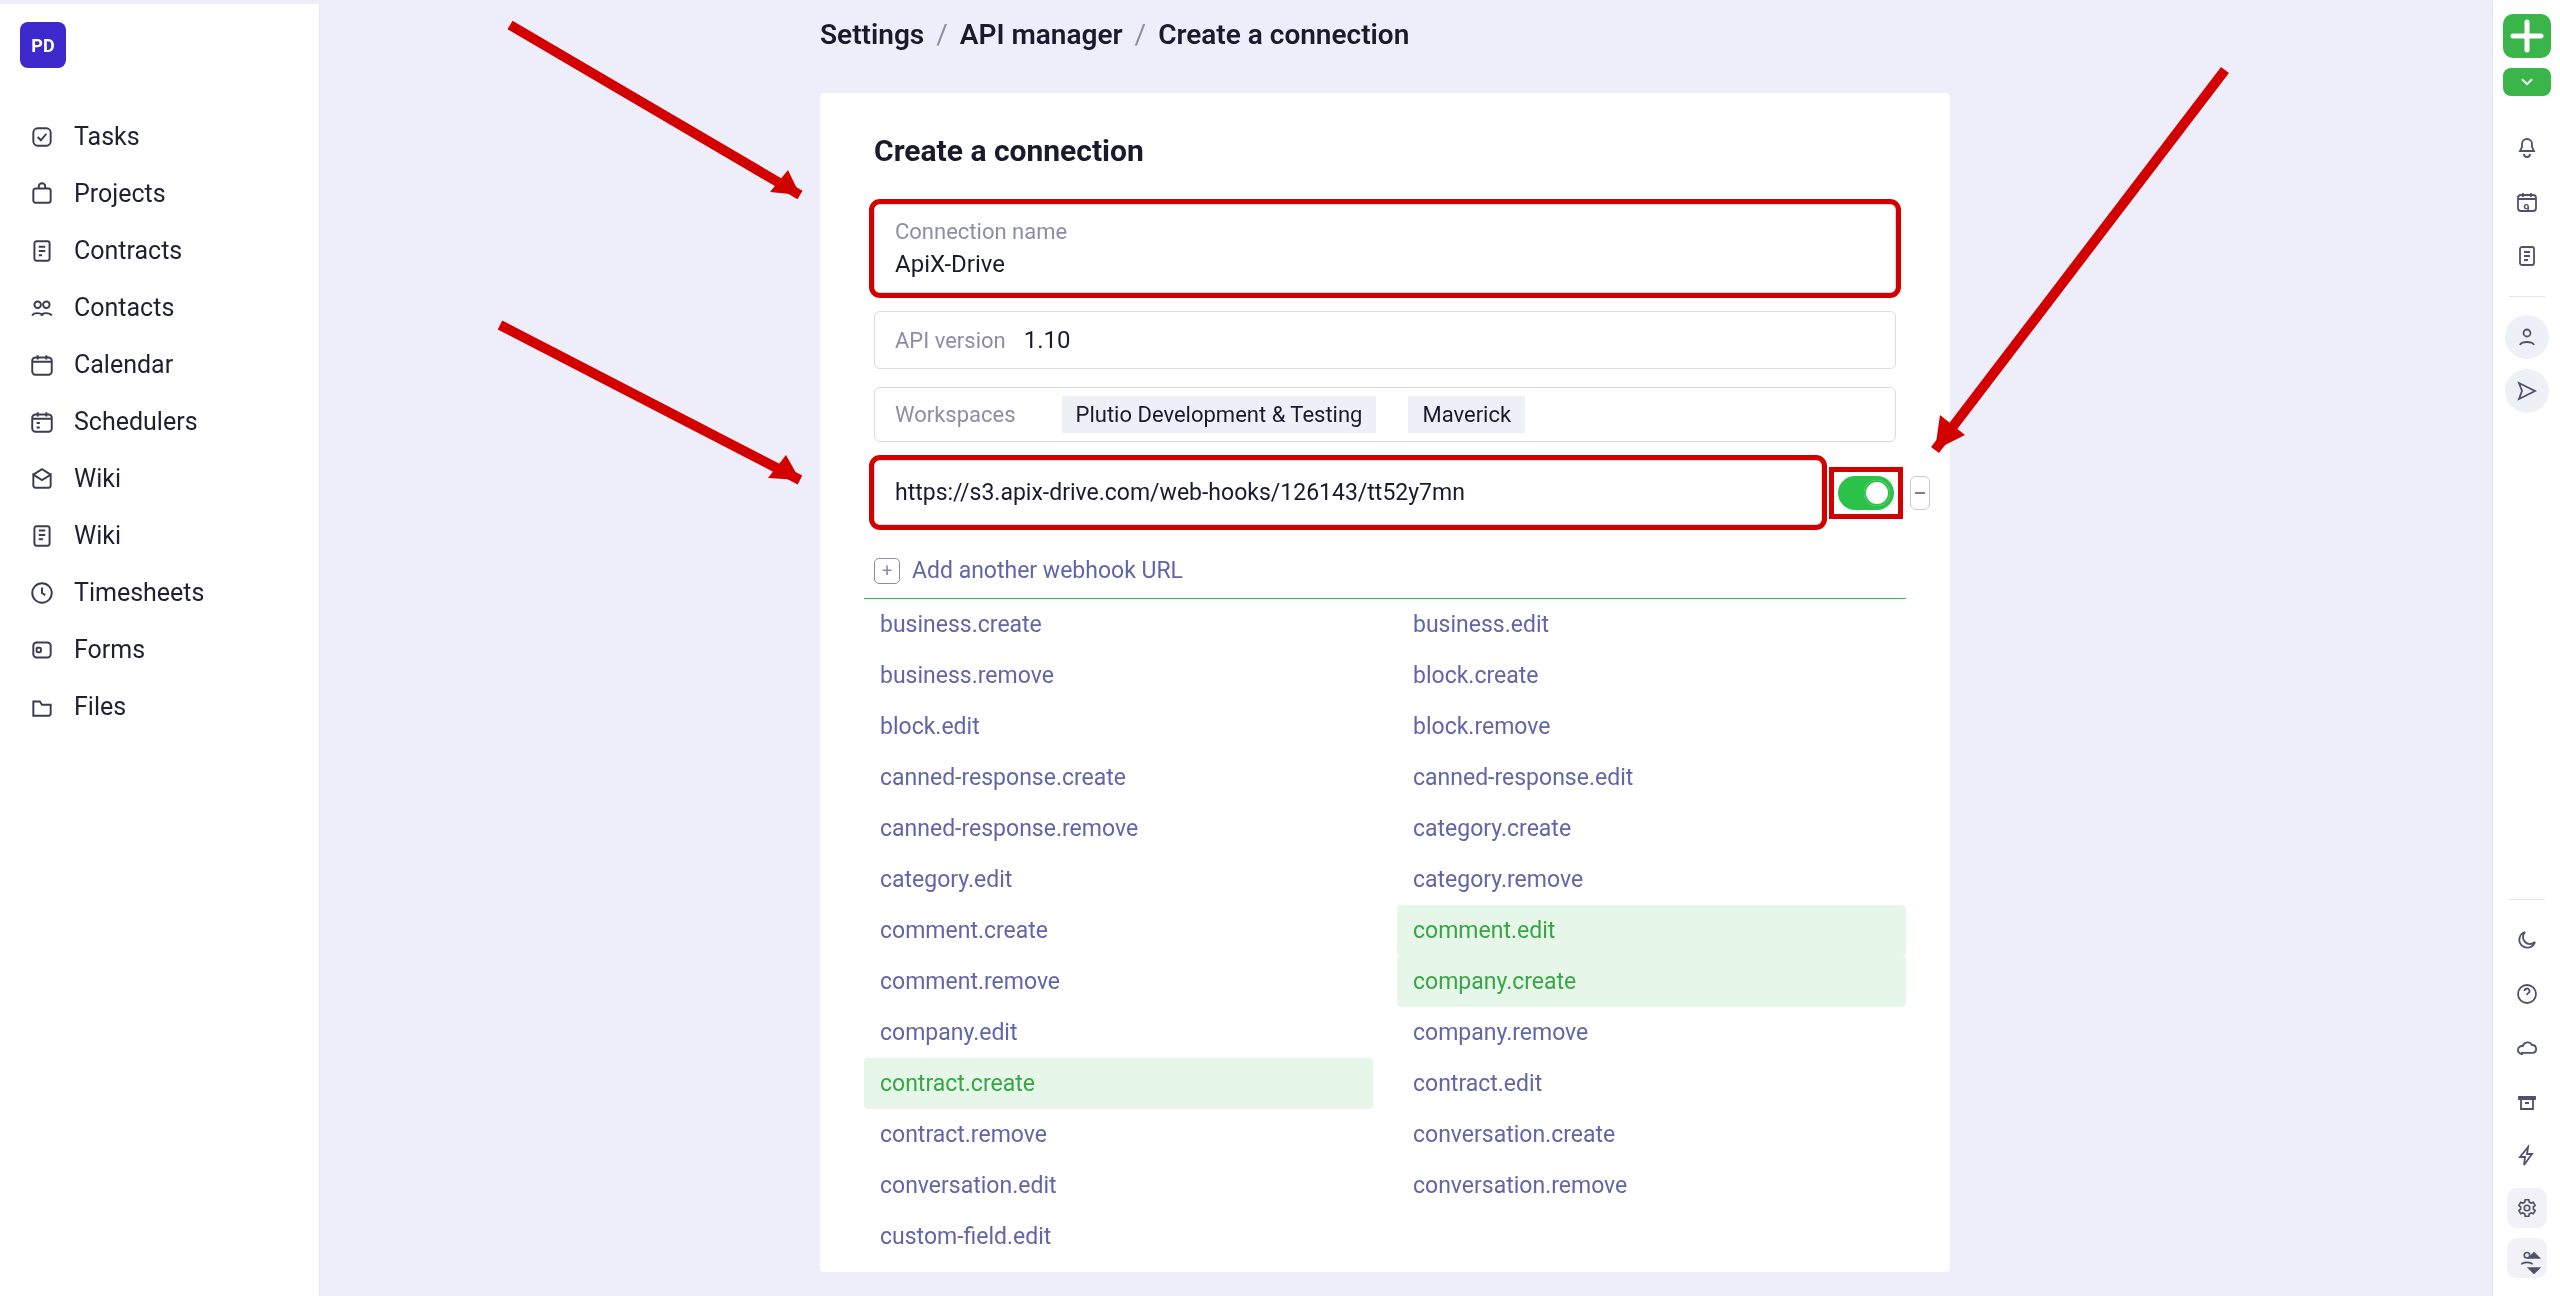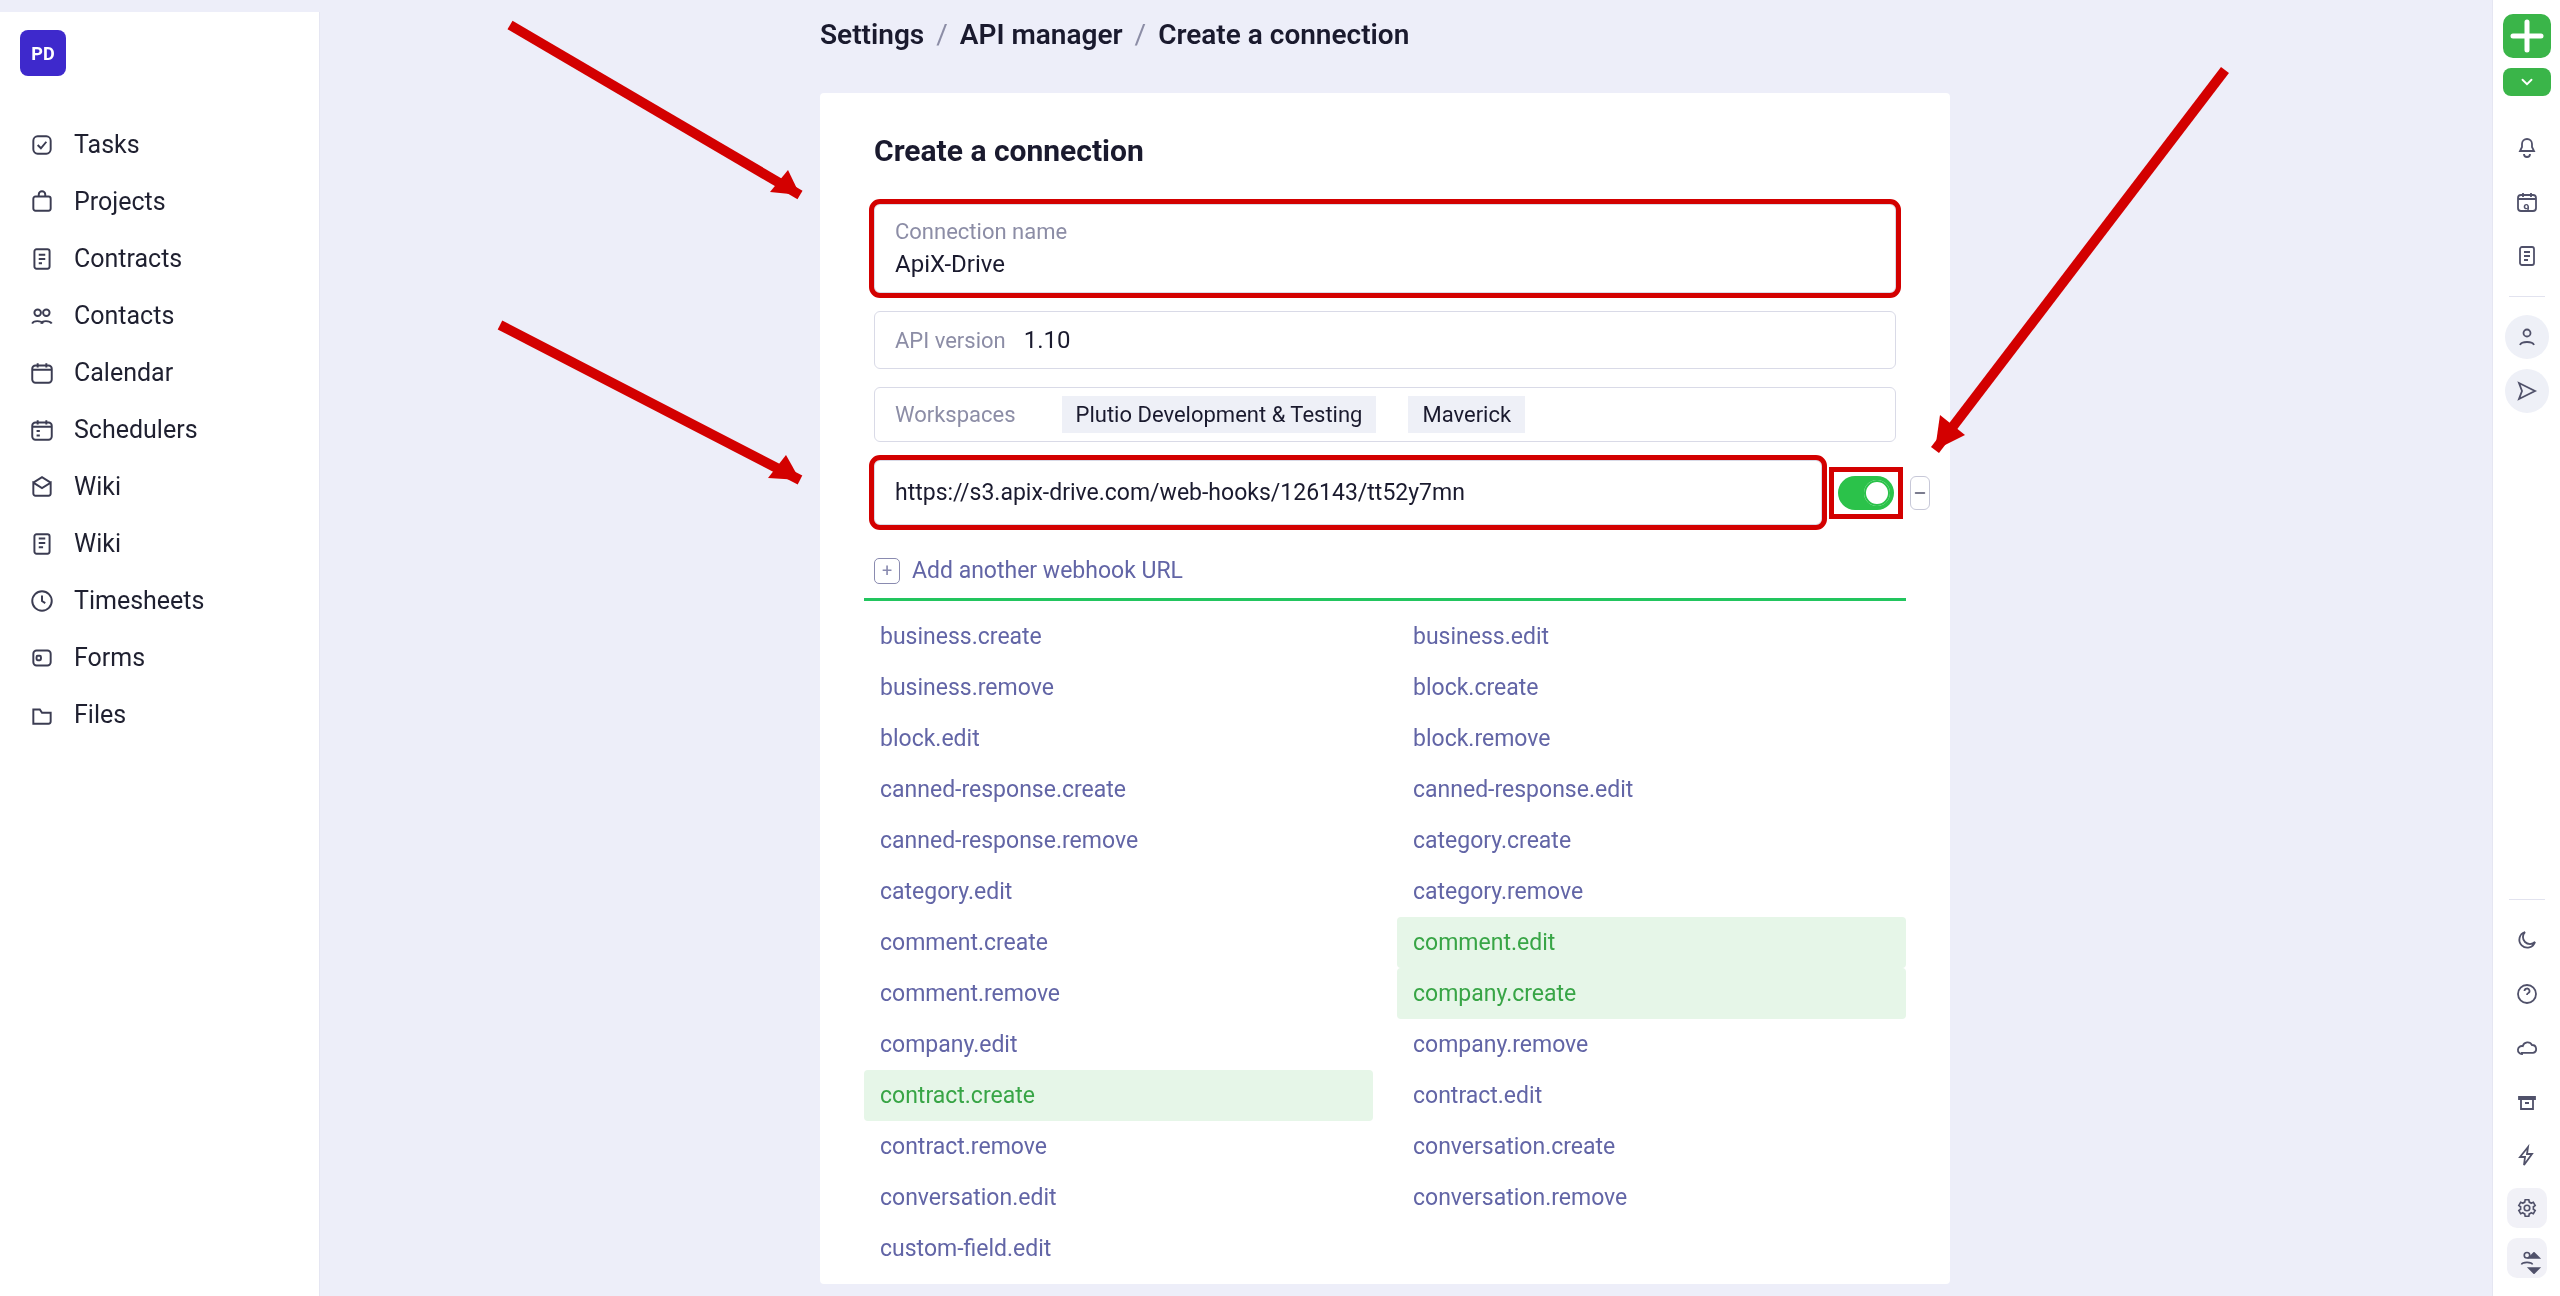--- a/index.html
+++ b/index.html
@@ -9,21 +9,21 @@
   color: #1a1a2e;
   width: 2560px;
   height: 1296px;
   overflow: hidden;
   position: relative;
 }
 
 
 .sidebar-left {
   position: absolute;
-  left: 0; top: 12px; bottom: 0;
+  left: 0; top: 4px; bottom: 0;
   width: 320px;
   background: #ffffff;
   border-right: 1px solid #e5e6f2;
   padding: 18px 20px;
 }
 .brand-badge {
   width: 46px; height: 46px;
   background: #3e29cc;
   color: #fff;
   border-radius: 8px;
@@ -158,22 +158,21 @@
 }
 .add-link .plus-sq {
   width:26px;height:26px;border:1.5px solid #8a8bb0;border-radius:5px;
   display:flex;align-items:center;justify-content:center;font-size:18px;color:#8a8bb0;
 }
 
 .event-grid {
   display:grid;
   grid-template-columns: 1fr 1fr;
   gap: 0 24px;
-  border-top: 3px solid #22c55e;
-  padding-top: 10px;
+  border-top: 1px solid #22c55e;
   margin-left: -10px; margin-right: -10px;
 }
 .event-item {
   font-size: 23px; color:#6265a6; padding: 12px 16px; border-radius:4px; cursor:pointer;
 }
 .event-item.selected { background:#e6f6e8; color:#38a546; }
 
 
 .arrow {
   position:absolute; pointer-events:none;

